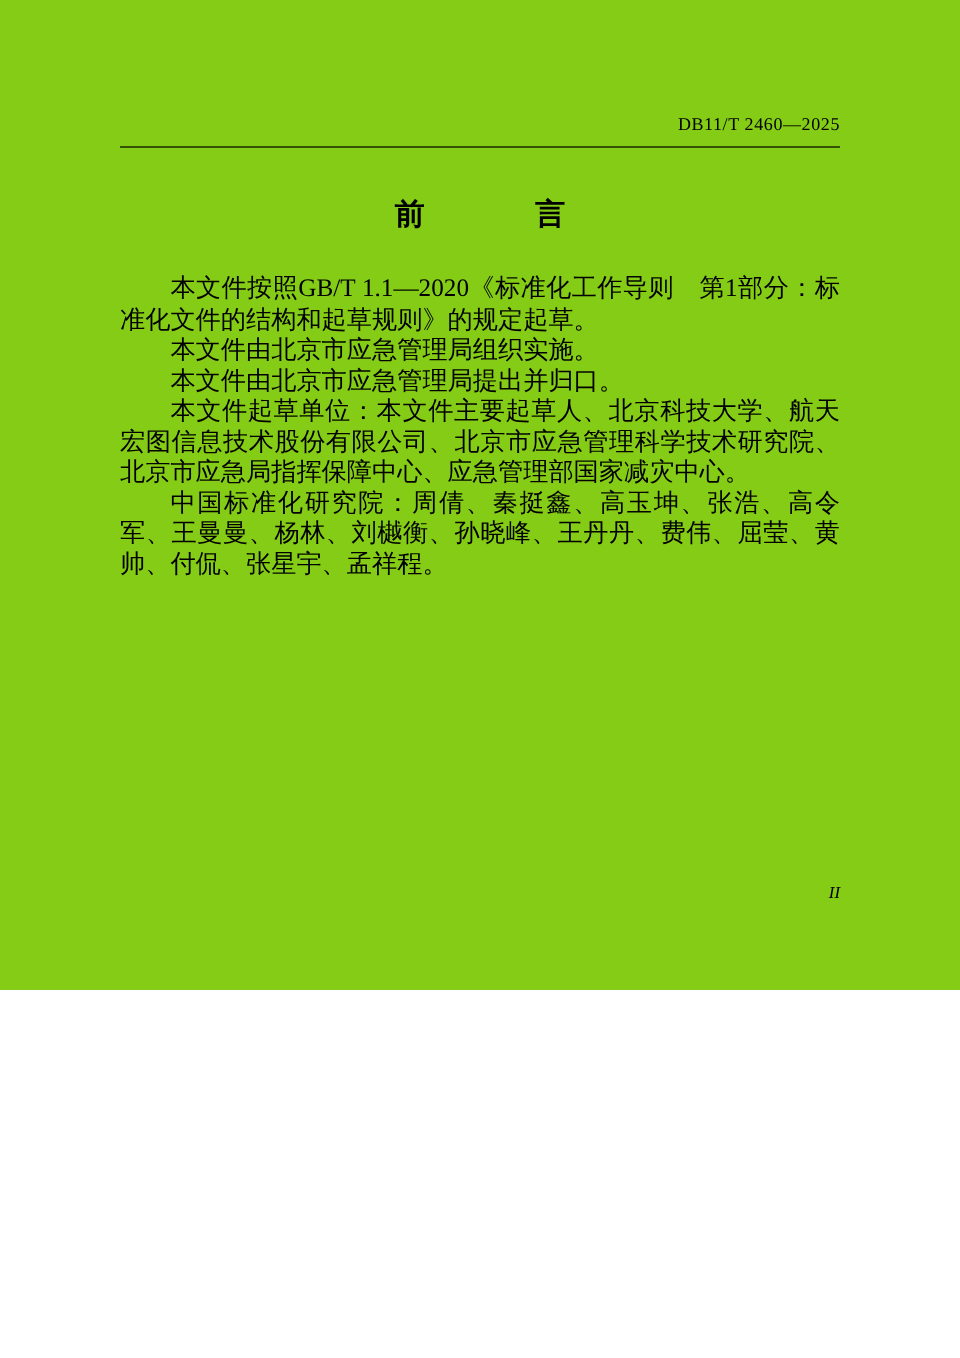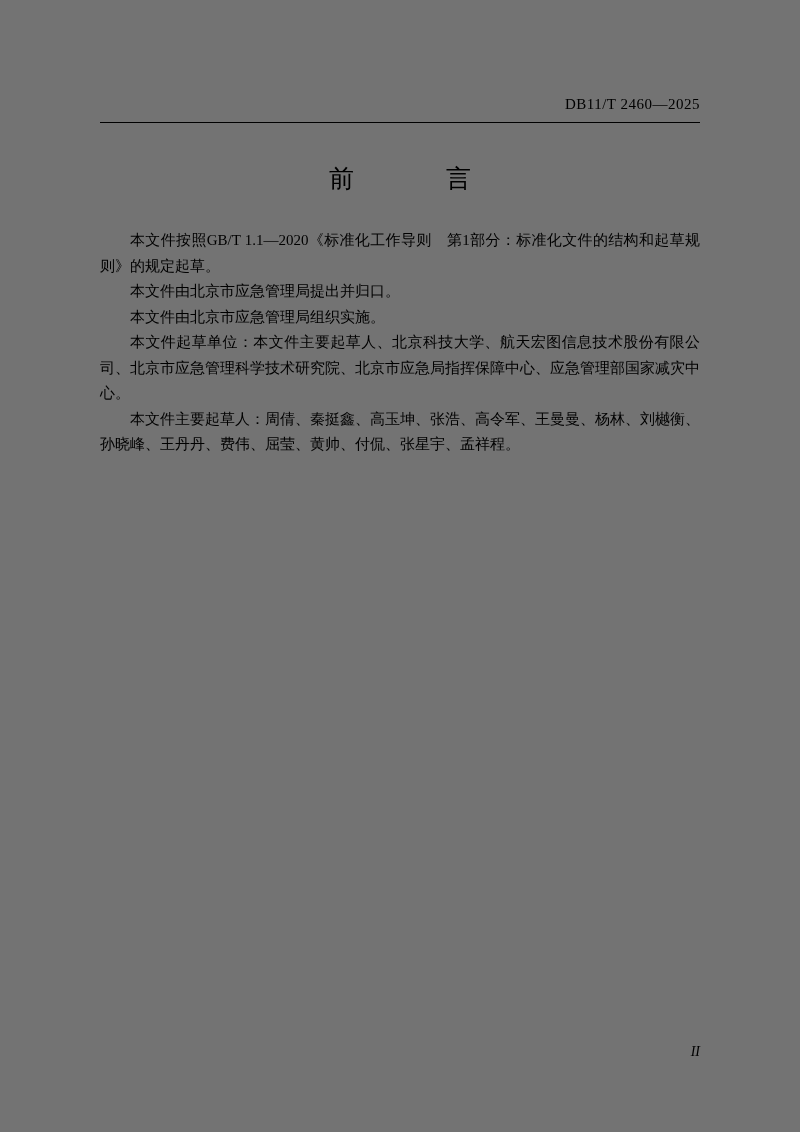--- a/index.html
+++ b/index.html
@@ -7,23 +7,23 @@
     padding: 0;
     background: #ffffff;
   }
   body {
     font-family: "Liberation Serif", "DejaVu Serif", serif;
     color: #000000;
   }
   .page {
     position: relative;
     width: 800px;
-    height: 1132px;
+    height: 825px;
     margin: 0 auto;
-    background: #737373;
+    background: #84cc16;
     overflow: hidden;
   }
   .header-std {
     position: absolute;
     top: 96px;
     right: 100px;
     font-size: 15px;
     letter-spacing: 0.5px;
     font-family: "Liberation Serif", "DejaVu Serif", serif;
     white-space: nowrap;
@@ -39,30 +39,30 @@
   .doc-title {
     position: absolute;
     top: 162px;
     left: 0;
     width: 800px;
     text-align: center;
     font-size: 25px;
     letter-spacing: 14px;
     text-indent: 14px;
     font-family: "Liberation Serif", "DejaVu Serif", serif;
-    font-weight: normal;
+    font-weight: bold;
   }
   .body-block {
     position: absolute;
     top: 228px;
     left: 100px;
     width: 600px;
   }
   .para {
-    font-size: 15px;
+    font-size: 21px;
     line-height: 25.5px;
     text-align: justify;
     text-justify: inter-ideograph;
     margin: 0;
     text-indent: 2em;
   }
   .footer-page {
     position: absolute;
     bottom: 72px;
     right: 100px;
@@ -76,21 +76,21 @@
 
 <div class="page">
 
   <div class="header-std">DB11/T 2460—2025</div>
   <div class="header-rule"></div>
 
   <div class="doc-title">前　　言</div>
 
   <div class="body-block">
     <p class="para">本文件按照GB/T 1.1—2020《标准化工作导则　第1部分：标准化文件的结构和起草规则》的规定起草。</p>
+    <p class="para">本文件由北京市应急管理局组织实施。</p>
     <p class="para">本文件由北京市应急管理局提出并归口。</p>
-    <p class="para">本文件由北京市应急管理局组织实施。</p>
     <p class="para">本文件起草单位：本文件主要起草人、北京科技大学、航天宏图信息技术股份有限公司、北京市应急管理科学技术研究院、北京市应急局指挥保障中心、应急管理部国家减灾中心。</p>
-    <p class="para">本文件主要起草人：周倩、秦挺鑫、高玉坤、张浩、高令军、王曼曼、杨林、刘樾衡、孙晓峰、王丹丹、费伟、屈莹、黄帅、付侃、张星宇、孟祥程。</p>
+    <p class="para">中国标准化研究院：周倩、秦挺鑫、高玉坤、张浩、高令军、王曼曼、杨林、刘樾衡、孙晓峰、王丹丹、费伟、屈莹、黄帅、付侃、张星宇、孟祥程。</p>
   </div>
 
   <div class="footer-page">II</div>
 
 </div>
 
 </body></html>

